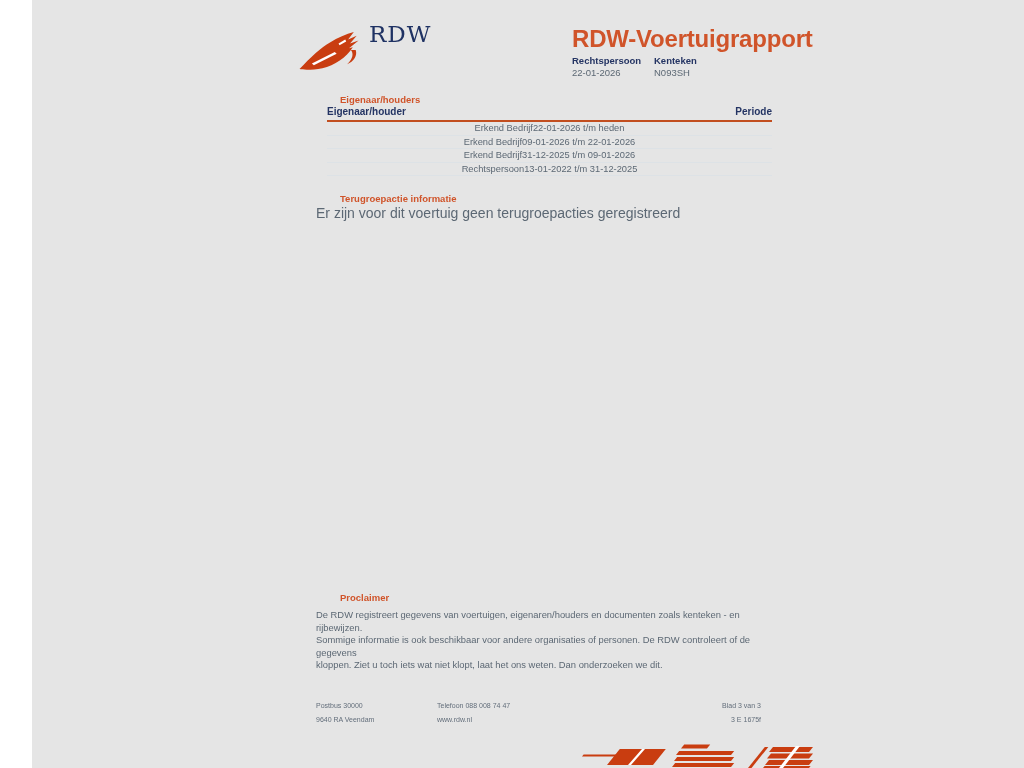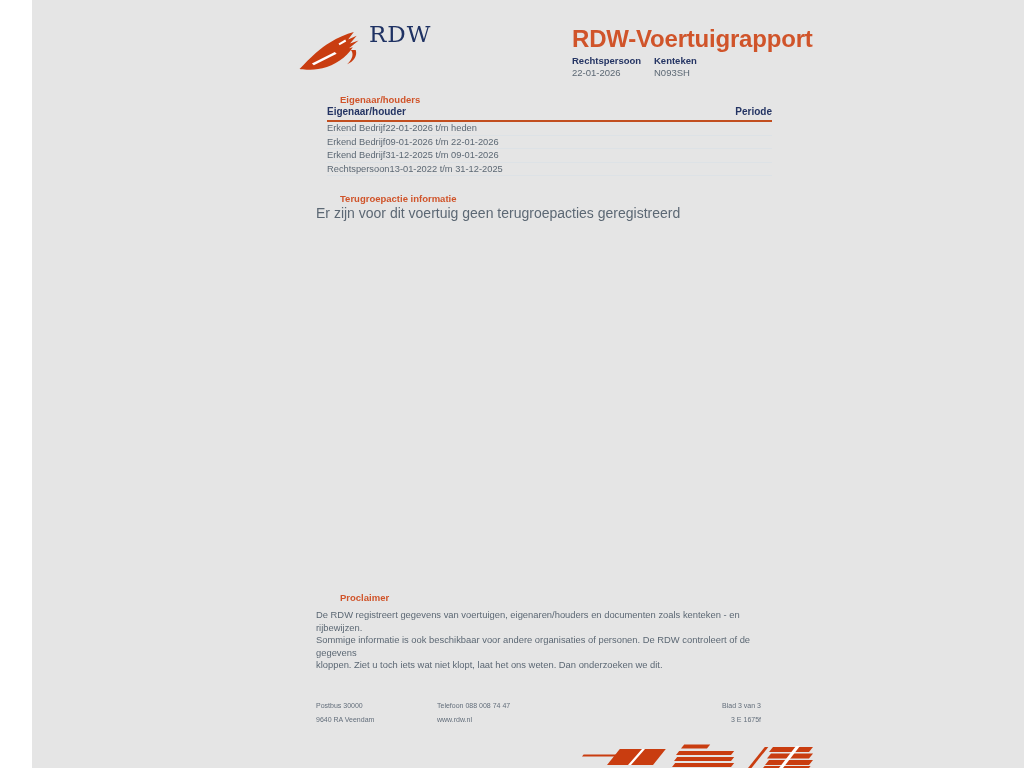--- a/index.html
+++ b/index.html
@@ -31,21 +31,21 @@
   .body-text { position:absolute; left:284px; font-size:14px; color:#5c6874; }
 
   
   .owners-table { position:absolute; left:295px; top:106px; width:445px; }
   .thead {
     display:flex; justify-content:space-between;
     font-size:10px; font-weight:700; color:#243463;
     padding-bottom:3px; border-bottom:2px solid #c24e1f;
   }
   .trow {
-    display:flex; justify-content:flex-start;
+    display:flex; justify-content:center;
     font-size:9.3px; color:#5c6874;
     height:12.6px; line-height:12.6px;
     border-bottom:1px solid #dde2e6;
   }
 
   
   .proclaimer-body { position:absolute; left:284px; top:609px; width:460px;
     font-size:9.4px; line-height:12.6px; color:#5c6874; }
 
   

